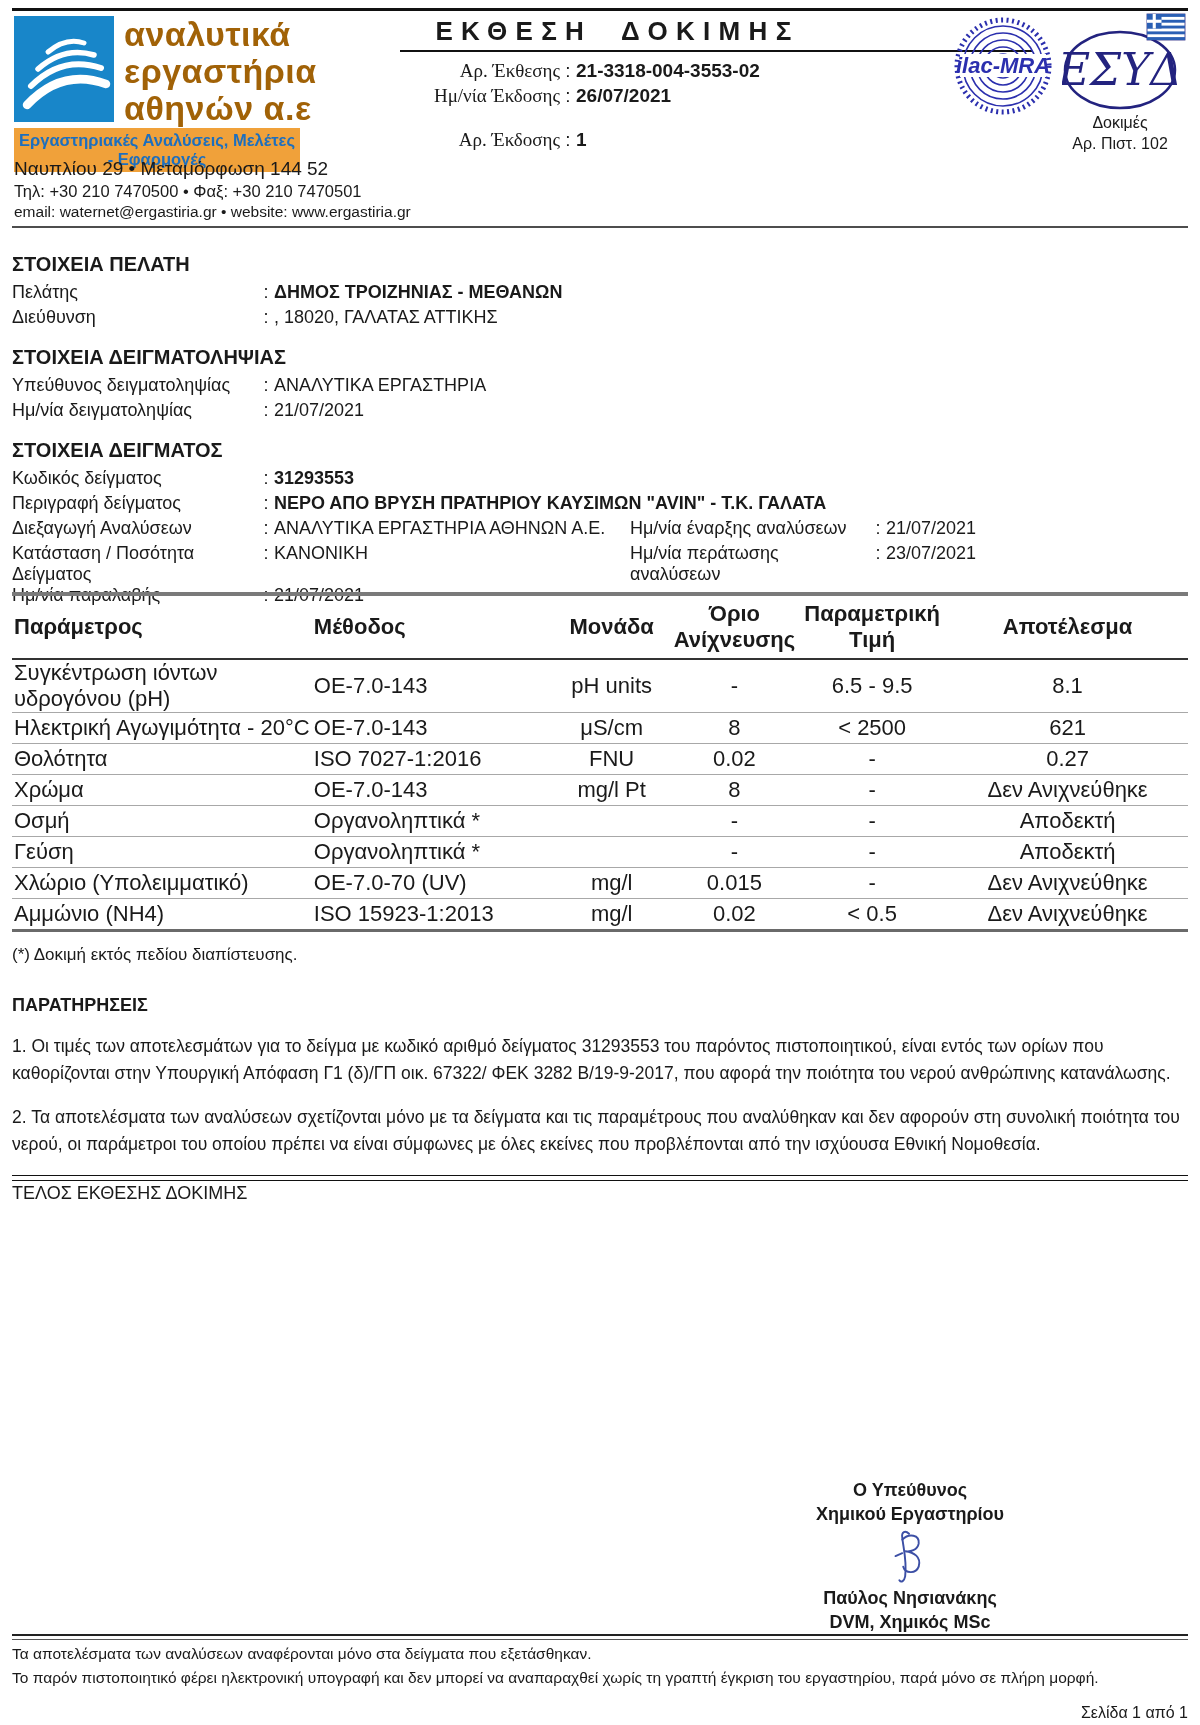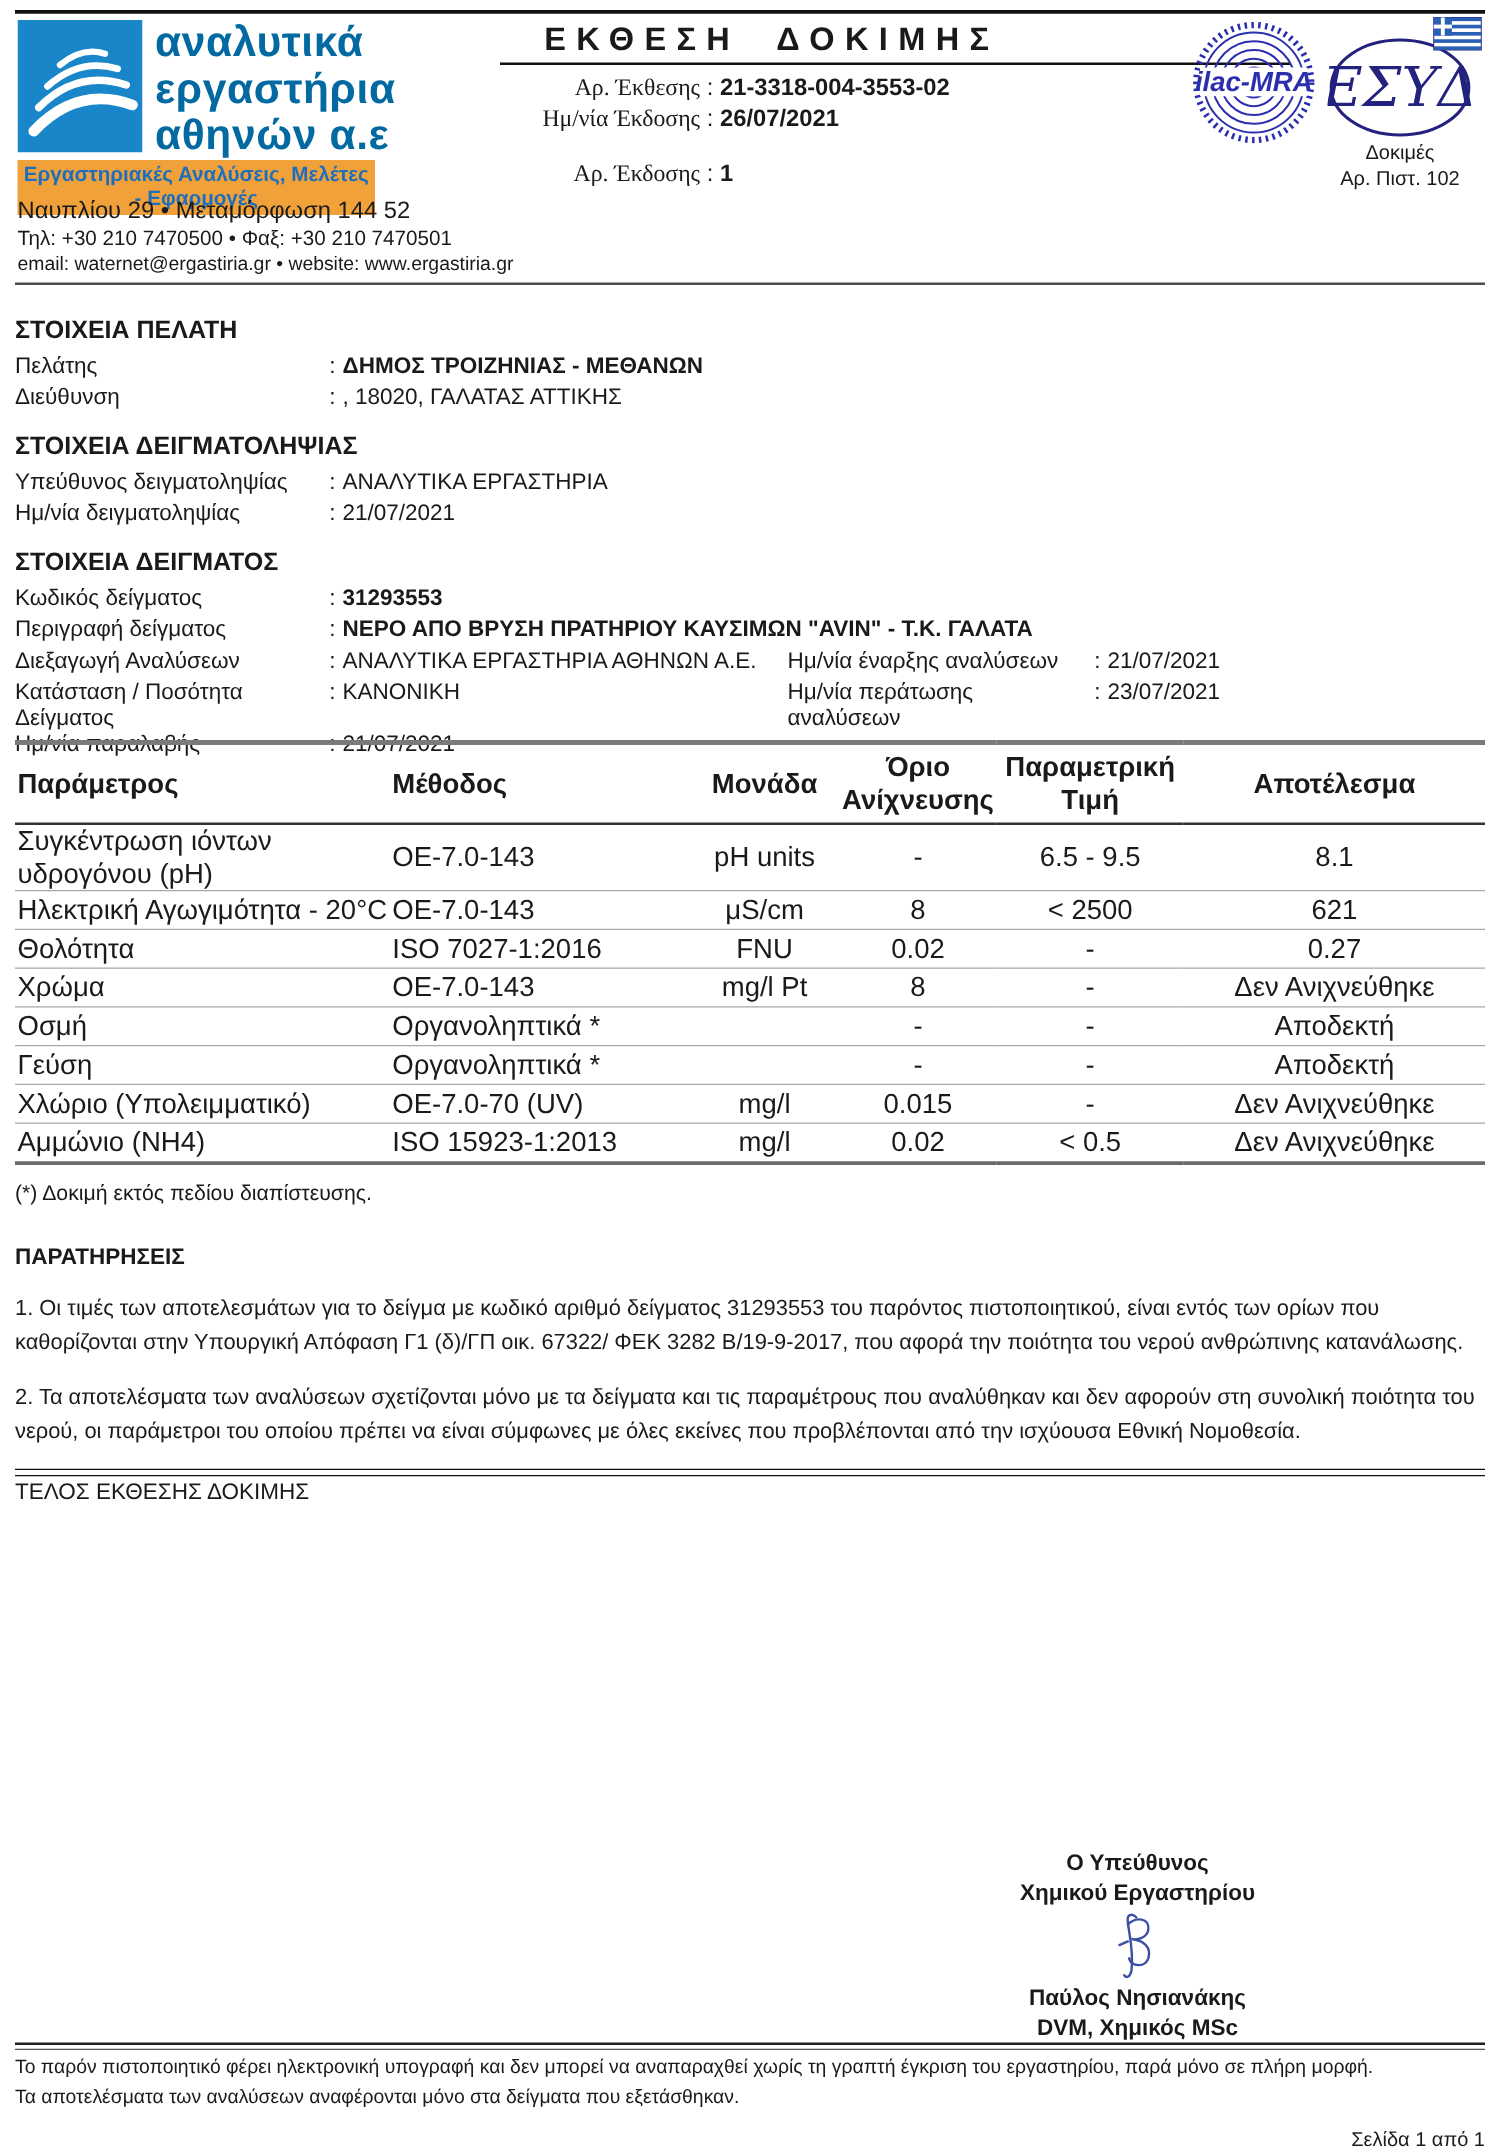--- a/index.html
+++ b/index.html
@@ -9,21 +9,21 @@
   .bold{font-weight:bold;}
   
   .rule-top{top:8px;left:12px;width:1176px;height:3px;background:#111;}
   .rule-title{top:50px;left:400px;width:632px;height:2px;background:#111;}
   .rule-header{top:226px;left:12px;width:1176px;height:2px;background:#4d4d4d;}
   .rule-dbl{border-top:1px solid #111;border-bottom:1px solid #111;height:4px;}
   .rule-footer{border-top:2px solid #222;border-bottom:1px solid #555;height:3px;}
   
   .brand{top:16px;left:14px;display:flex;gap:10px;align-items:flex-start;}
   .brand svg{display:block;}
-  .brand-text{color:#0369a1;font-weight:bold;font-size:34px;line-height:37px;letter-spacing:.5px;}
+  .brand-text{color:#a16207;font-weight:bold;font-size:34px;line-height:37px;letter-spacing:.5px;}
   .banner{top:128px;left:14px;width:278px;background:#f0a13a;color:#1d6fbe;font-weight:bold;
           font-size:16.5px;text-align:center;padding:3px 4px;}
   .addr1{top:158px;left:14px;font-size:19px;}
   .addr2{top:182px;left:14px;font-size:16.5px;}
   .addr3{top:203px;left:14px;font-size:15.5px;}
   
   .title{top:16px;left:400px;width:435px;text-align:center;font-size:26px;font-weight:bold;
          letter-spacing:.32em;word-spacing:.55em;}
   .meta{left:400px;font-size:19px;}
   .meta-row{display:flex;height:25px;align-items:center;}
@@ -328,18 +328,18 @@
         <path d="M15,12 C22,5 33,7 32,16 C31,23 23,25 18,24 C27,25 35,30 32,40 C29,48 18,47 16,40"></path>
         <path d="M8,29 L15,26"></path>
       </g>
     </svg>
     <div class="bold">Παύλος Νησιανάκης</div>
     <div class="bold">DVM, Χημικός MSc</div>
   </div>
 
   <div class="abs footer">
     <div class="rule-footer"></div>
+    <div class="ft">Τα αποτελέσματα των αναλύσεων αναφέρονται μόνο στα δείγματα που εξετάσθηκαν.</div>
     <div class="ft">Το παρόν πιστοποιητικό φέρει ηλεκτρονική υπογραφή και δεν μπορεί να αναπαραχθεί χωρίς τη γραπτή έγκριση του εργαστηρίου, παρά μόνο σε πλήρη μορφή.</div>
-    <div class="ft">Τα αποτελέσματα των αναλύσεων αναφέρονται μόνο στα δείγματα που εξετάσθηκαν.</div>
     <div class="pageno">Σελίδα 1 από 1</div>
   </div>
 
 </div>
 
 </body></html>

